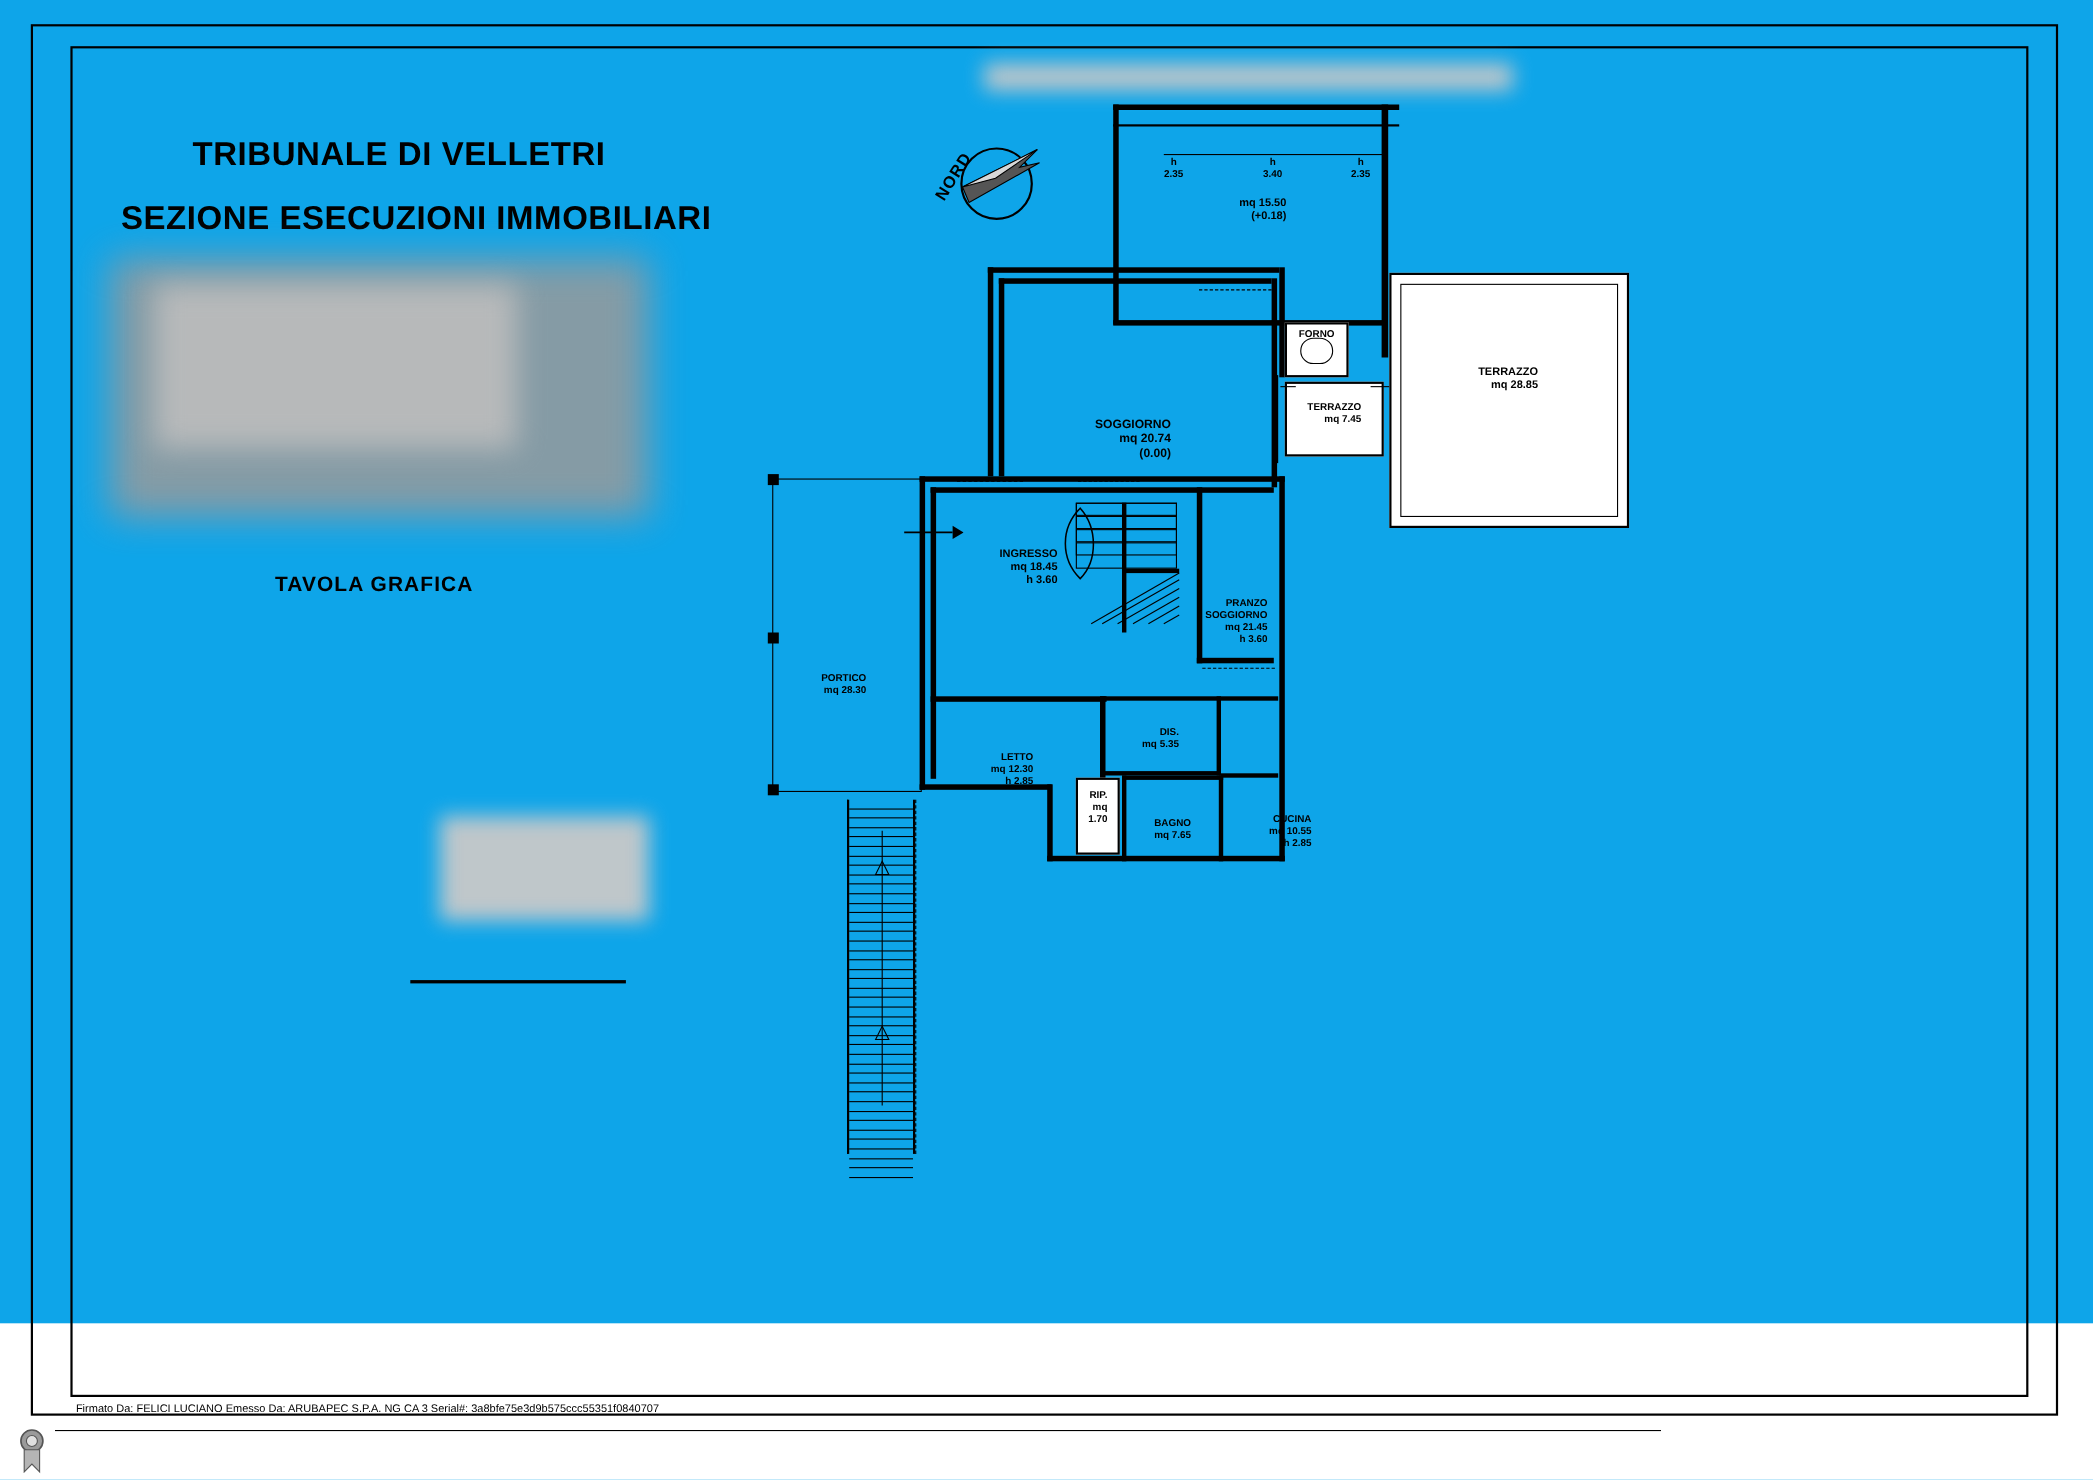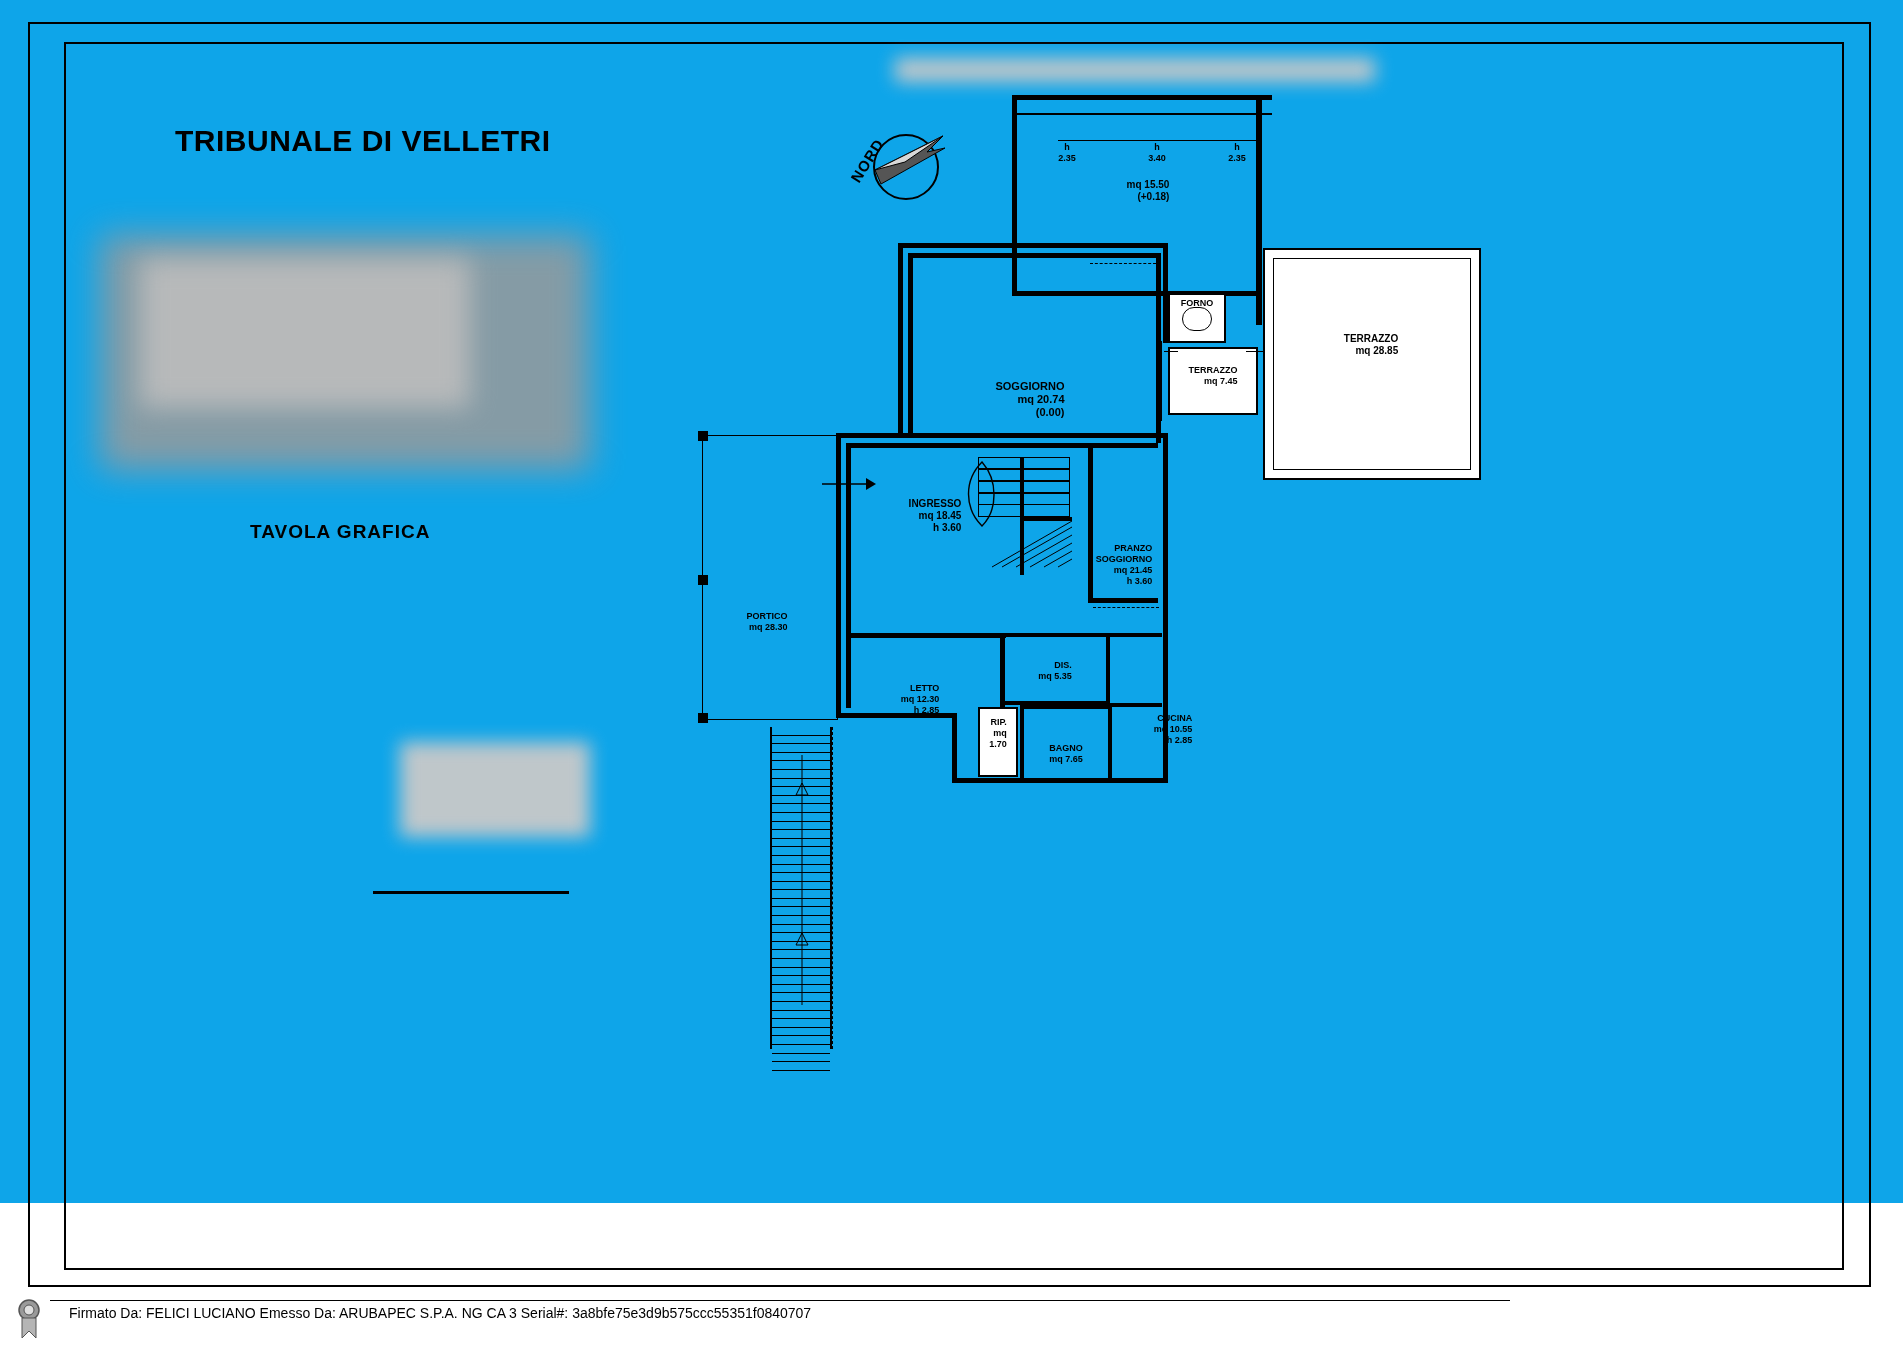--- a/index.html
+++ b/index.html
@@ -45,34 +45,35 @@
   .north .circ{position:absolute;left:28px;top:16px;width:62px;height:62px;border:2px solid #000;border-radius:50%;}
   .north .nlabel{position:absolute;left:-2px;top:34px;font-size:15px;font-weight:bold;transform:rotate(-58deg);letter-spacing:1px;}
 
   
   .stair{position:absolute;border-left:2px solid #000;border-right:2px solid #000;box-sizing:border-box;}
   .stair i{display:block;height:7.6px;border-bottom:1px solid #000;}
 
   
   .sigbar{position:absolute;left:28px;top:1297px;width:1843px;height:42px;}
   .sigline{position:absolute;left:50px;top:1300px;width:1460px;height:1px;background:#000;}
-  .sigtext{position:absolute;left:52px;top:1305px;font-size:14px;color:#000;white-space:nowrap;padding-left:17px;}
+  .sigtext{position:absolute;left:52px;top:1276px;font-size:10px;color:#000;white-space:nowrap;padding-left:17px;}
   .sigicon{position:absolute;left:12px;top:1296px;width:34px;height:44px;}
 
   .hlabel{position:absolute;font-size:9px;font-weight:bold;text-align:center;line-height:11px;transform:translateX(-50%);}
 </style>
 </head>
 <body>
 
 <div class="sheet">
 
   <div class="border-outer"></div>
   <div class="border-inner"></div>
 
   <div class="title1">TRIBUNALE DI VELLETRI</div>
+  <div class="title2">SEZIONE ESECUZIONI IMMOBILIARI</div>
 
   <div class="blur" style="left:100px;top:235px;width:490px;height:235px;"></div>
   <div class="blur2" style="left:140px;top:258px;width:330px;height:150px;"></div>
 
   <div class="tavola">TAVOLA GRAFICA</div>
 
   <div class="blur3" style="left:400px;top:742px;width:190px;height:95px;"></div>
   <div class="rule"></div>
 
   <div class="north">
@@ -213,21 +214,21 @@
 
     <div class="wall" style="left:330px;top:650px;width:4px;height:78px;"></div>
     <div class="wall" style="left:330px;top:650px;width:92px;height:4px;"></div>
     <div class="wall" style="left:418px;top:650px;width:4px;height:78px;"></div>
     <div class="lbl" style="left:376px;top:688px;">
       <span>BAGNO</span><br><span>mq 7.65</span>
     </div>
 
     <div class="wall" style="left:420px;top:578px;width:52px;height:4px;"></div>
     <div class="wall" style="left:420px;top:648px;width:52px;height:4px;"></div>
-    <div class="lbl" style="left:483px;top:658px;">
+    <div class="lbl" style="left:483px;top:684px;">
       <span>CUCINA</span><br><span>mq 10.55</span><br><span>h 2.85</span>
     </div>
 
     <div class="stair" style="left:80px;top:672px;width:62px;height:322px;">
       <i></i>
         <i></i>
         <i></i>
         <i></i>
         <i></i>
         <i></i>

